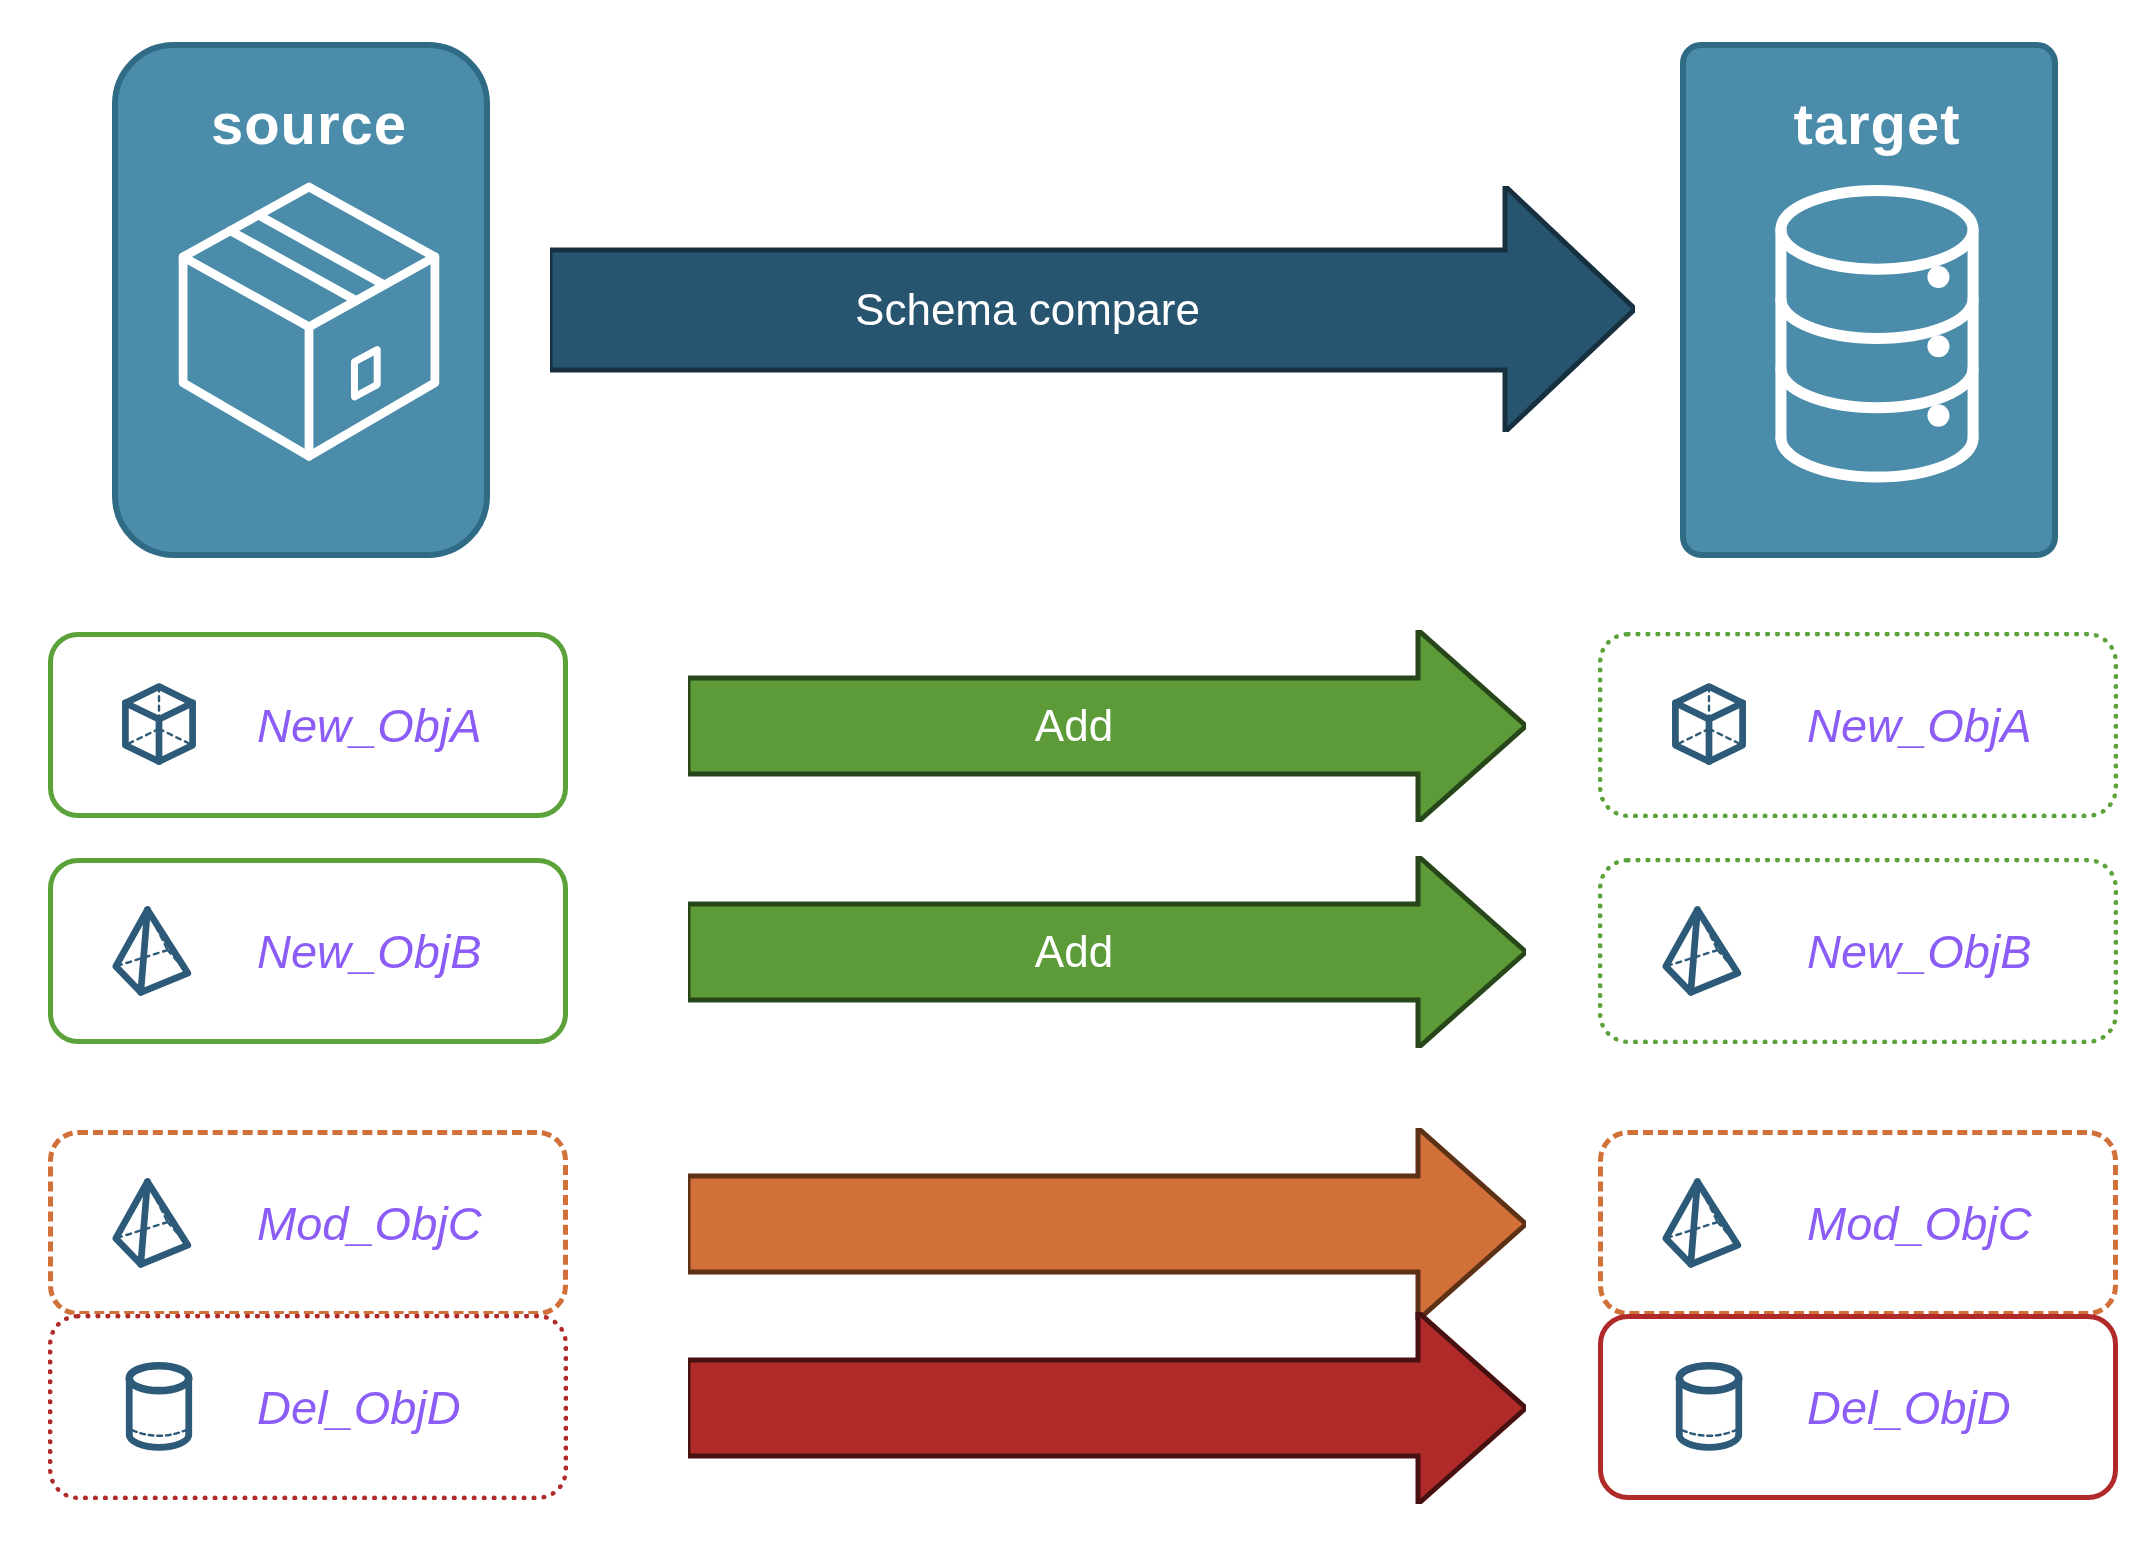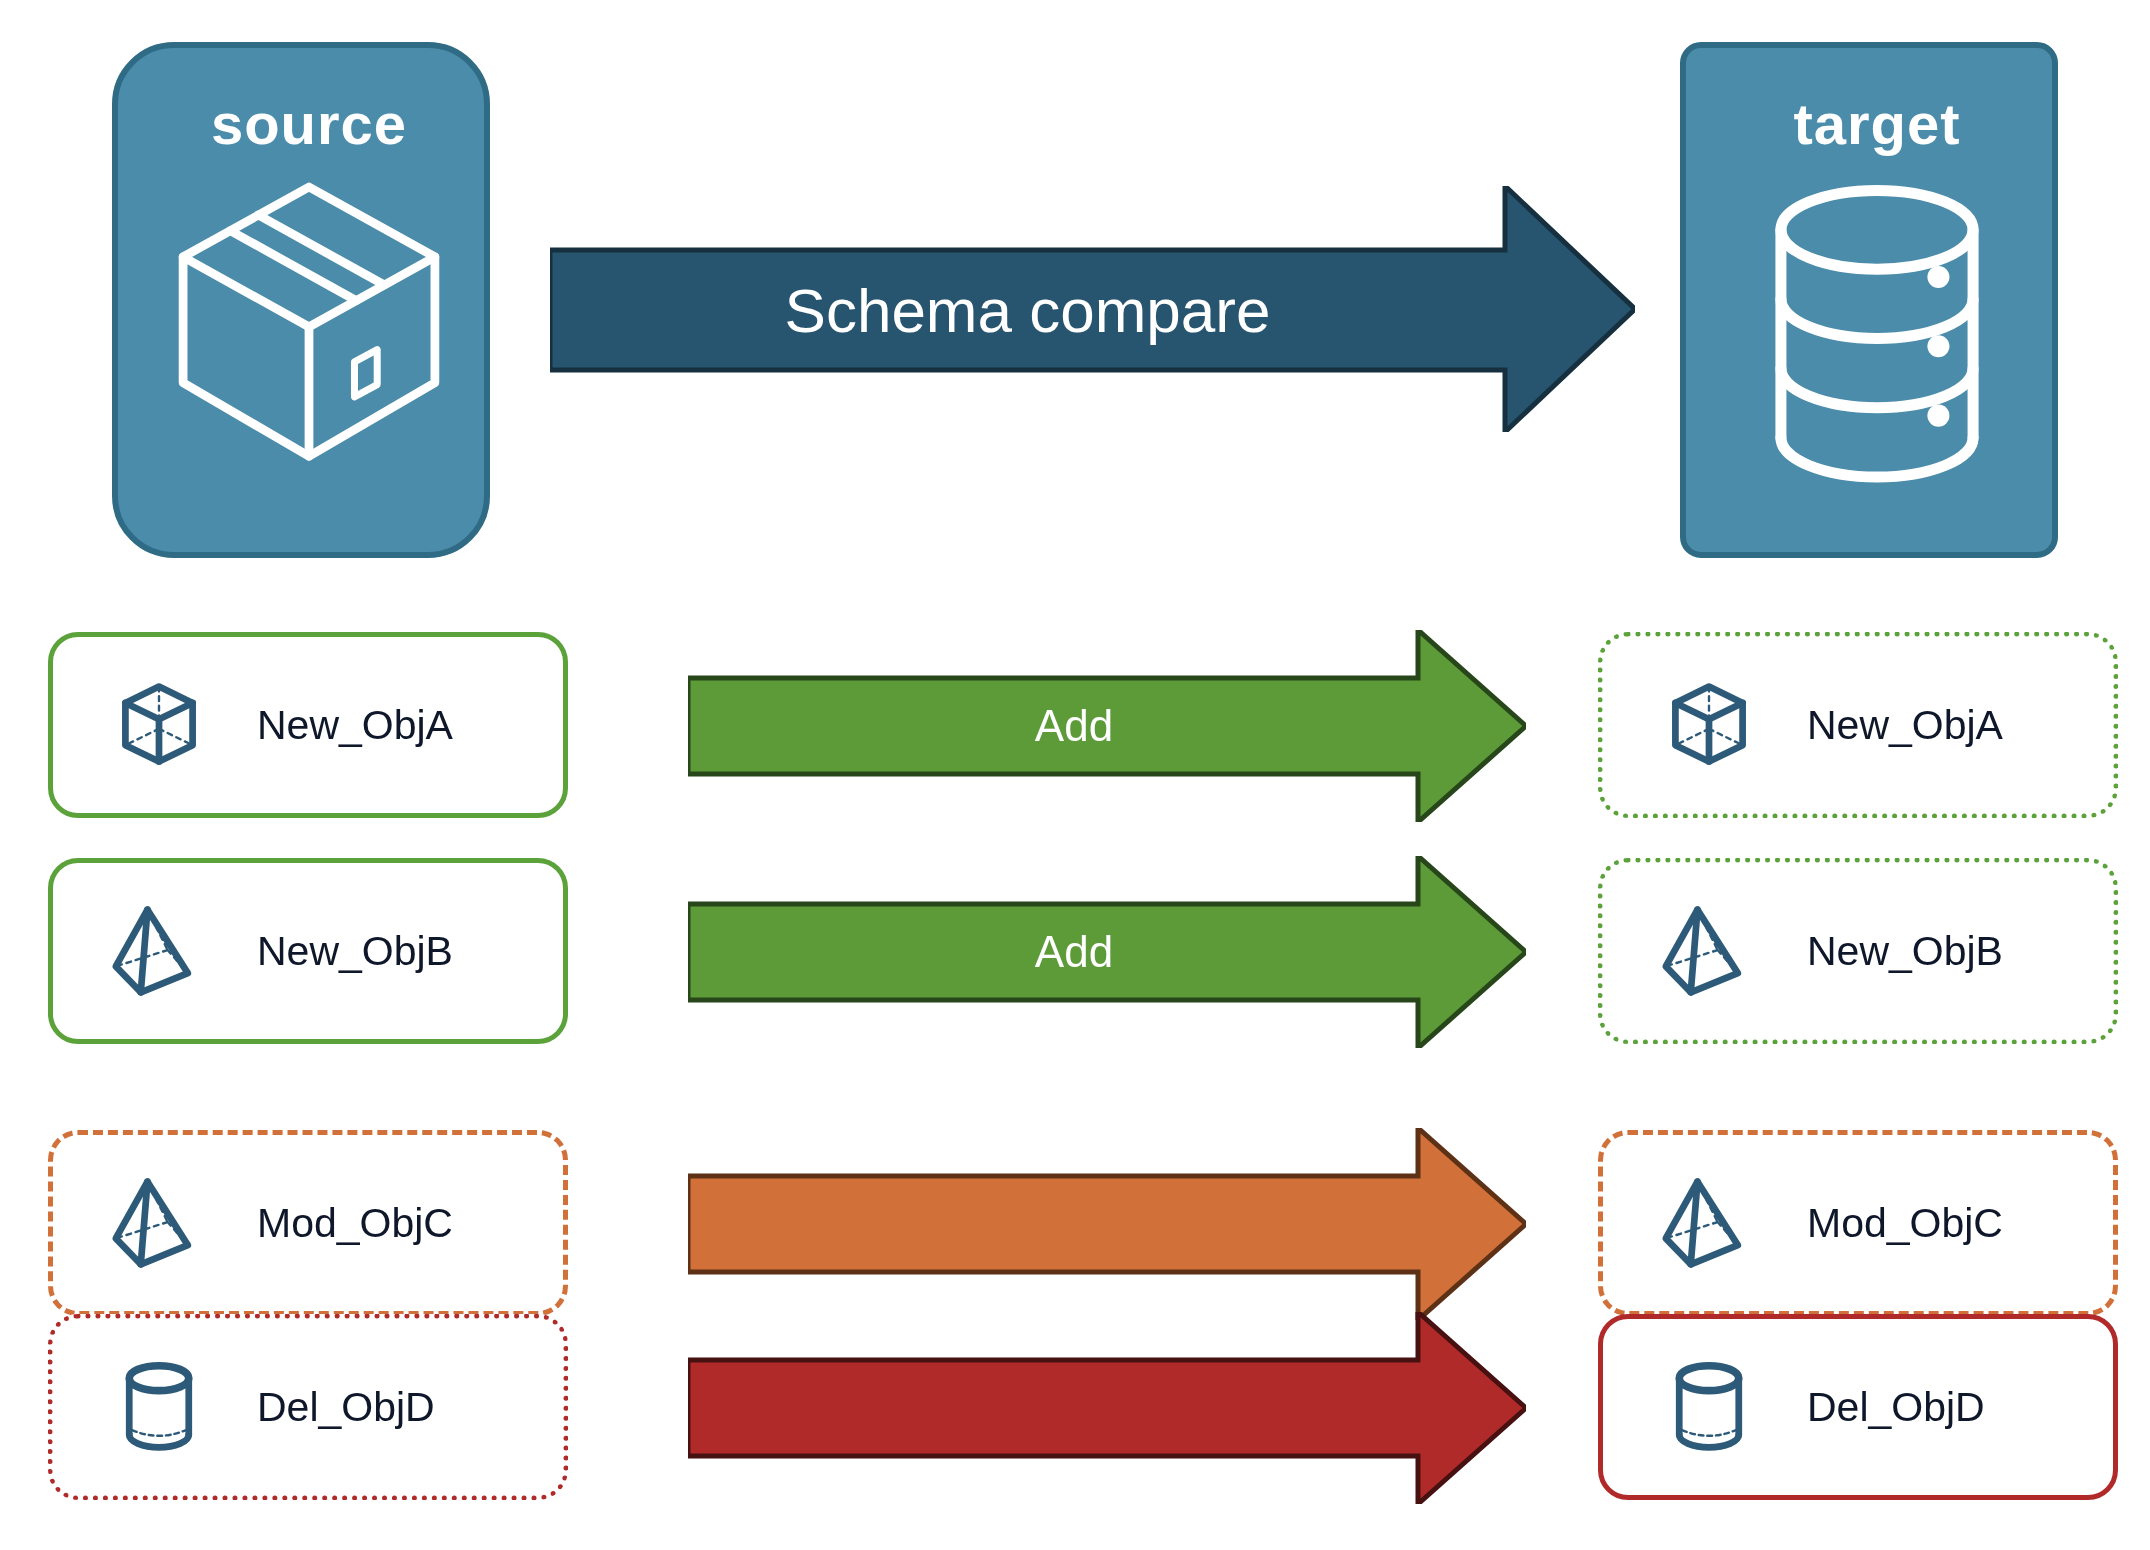--- a/index.html
+++ b/index.html
@@ -10,31 +10,31 @@
   .panel{position:absolute;top:42px;width:378px;height:516px;border-radius:62px;
          background:var(--panel-fill);border:6px solid var(--panel-border);box-sizing:border-box;padding-left:16px;}
   .panel-title{display:block;text-align:center;margin-top:42px;color:#fff;
                font-size:58px;font-weight:bold;letter-spacing:1px;}
   .panel-icon{display:block;margin:16px auto 0 auto;}
 
   
   .cmp-arrow{position:absolute;left:550px;top:186px;width:1085px;height:246px;}
   .cmp-label{position:absolute;left:550px;top:250px;width:955px;height:120px;
              display:flex;align-items:center;justify-content:center;
-             color:#fff;font-size:62px;}
+             color:#fff;font-size:44px;}
 
   
   .row{position:absolute;left:0;width:2150px;height:192px;}
   .obj-box{position:absolute;top:2px;height:186px;width:520px;box-sizing:border-box;
            background:#fff;border-radius:30px;display:flex;align-items:center;
            padding-left:58px;gap:50px;}
   .obj-box.src{left:48px;border:5px var(--src-style) var(--outline);}
   .obj-box.tgt{left:1598px;border:5px var(--tgt-style) var(--outline);}
   .obj-icon{width:96px;height:96px;flex:0 0 auto;}
-  .obj-label{font-size:41px;color:#0f172a;}
+  .obj-label{font-size:47px;color:#8b5cf6;font-style:italic;}
 
   .row-arrow{position:absolute;left:688px;top:0;width:838px;height:192px;}
   .row-arrow-label{position:absolute;left:688px;top:48px;width:730px;height:96px;
                    display:flex;align-items:center;justify-content:center;
                    color:#fff;font-size:44px;margin-left:21px;}
 </style>
 </head>
 <body>
 
 <div id="canvas" style="--icon-stroke: #2d5a78; --panel-fill: #4a8caa; --panel-border: #2f6b85; --cmp-fill: #27546f; --cmp-border: #16303f;">

